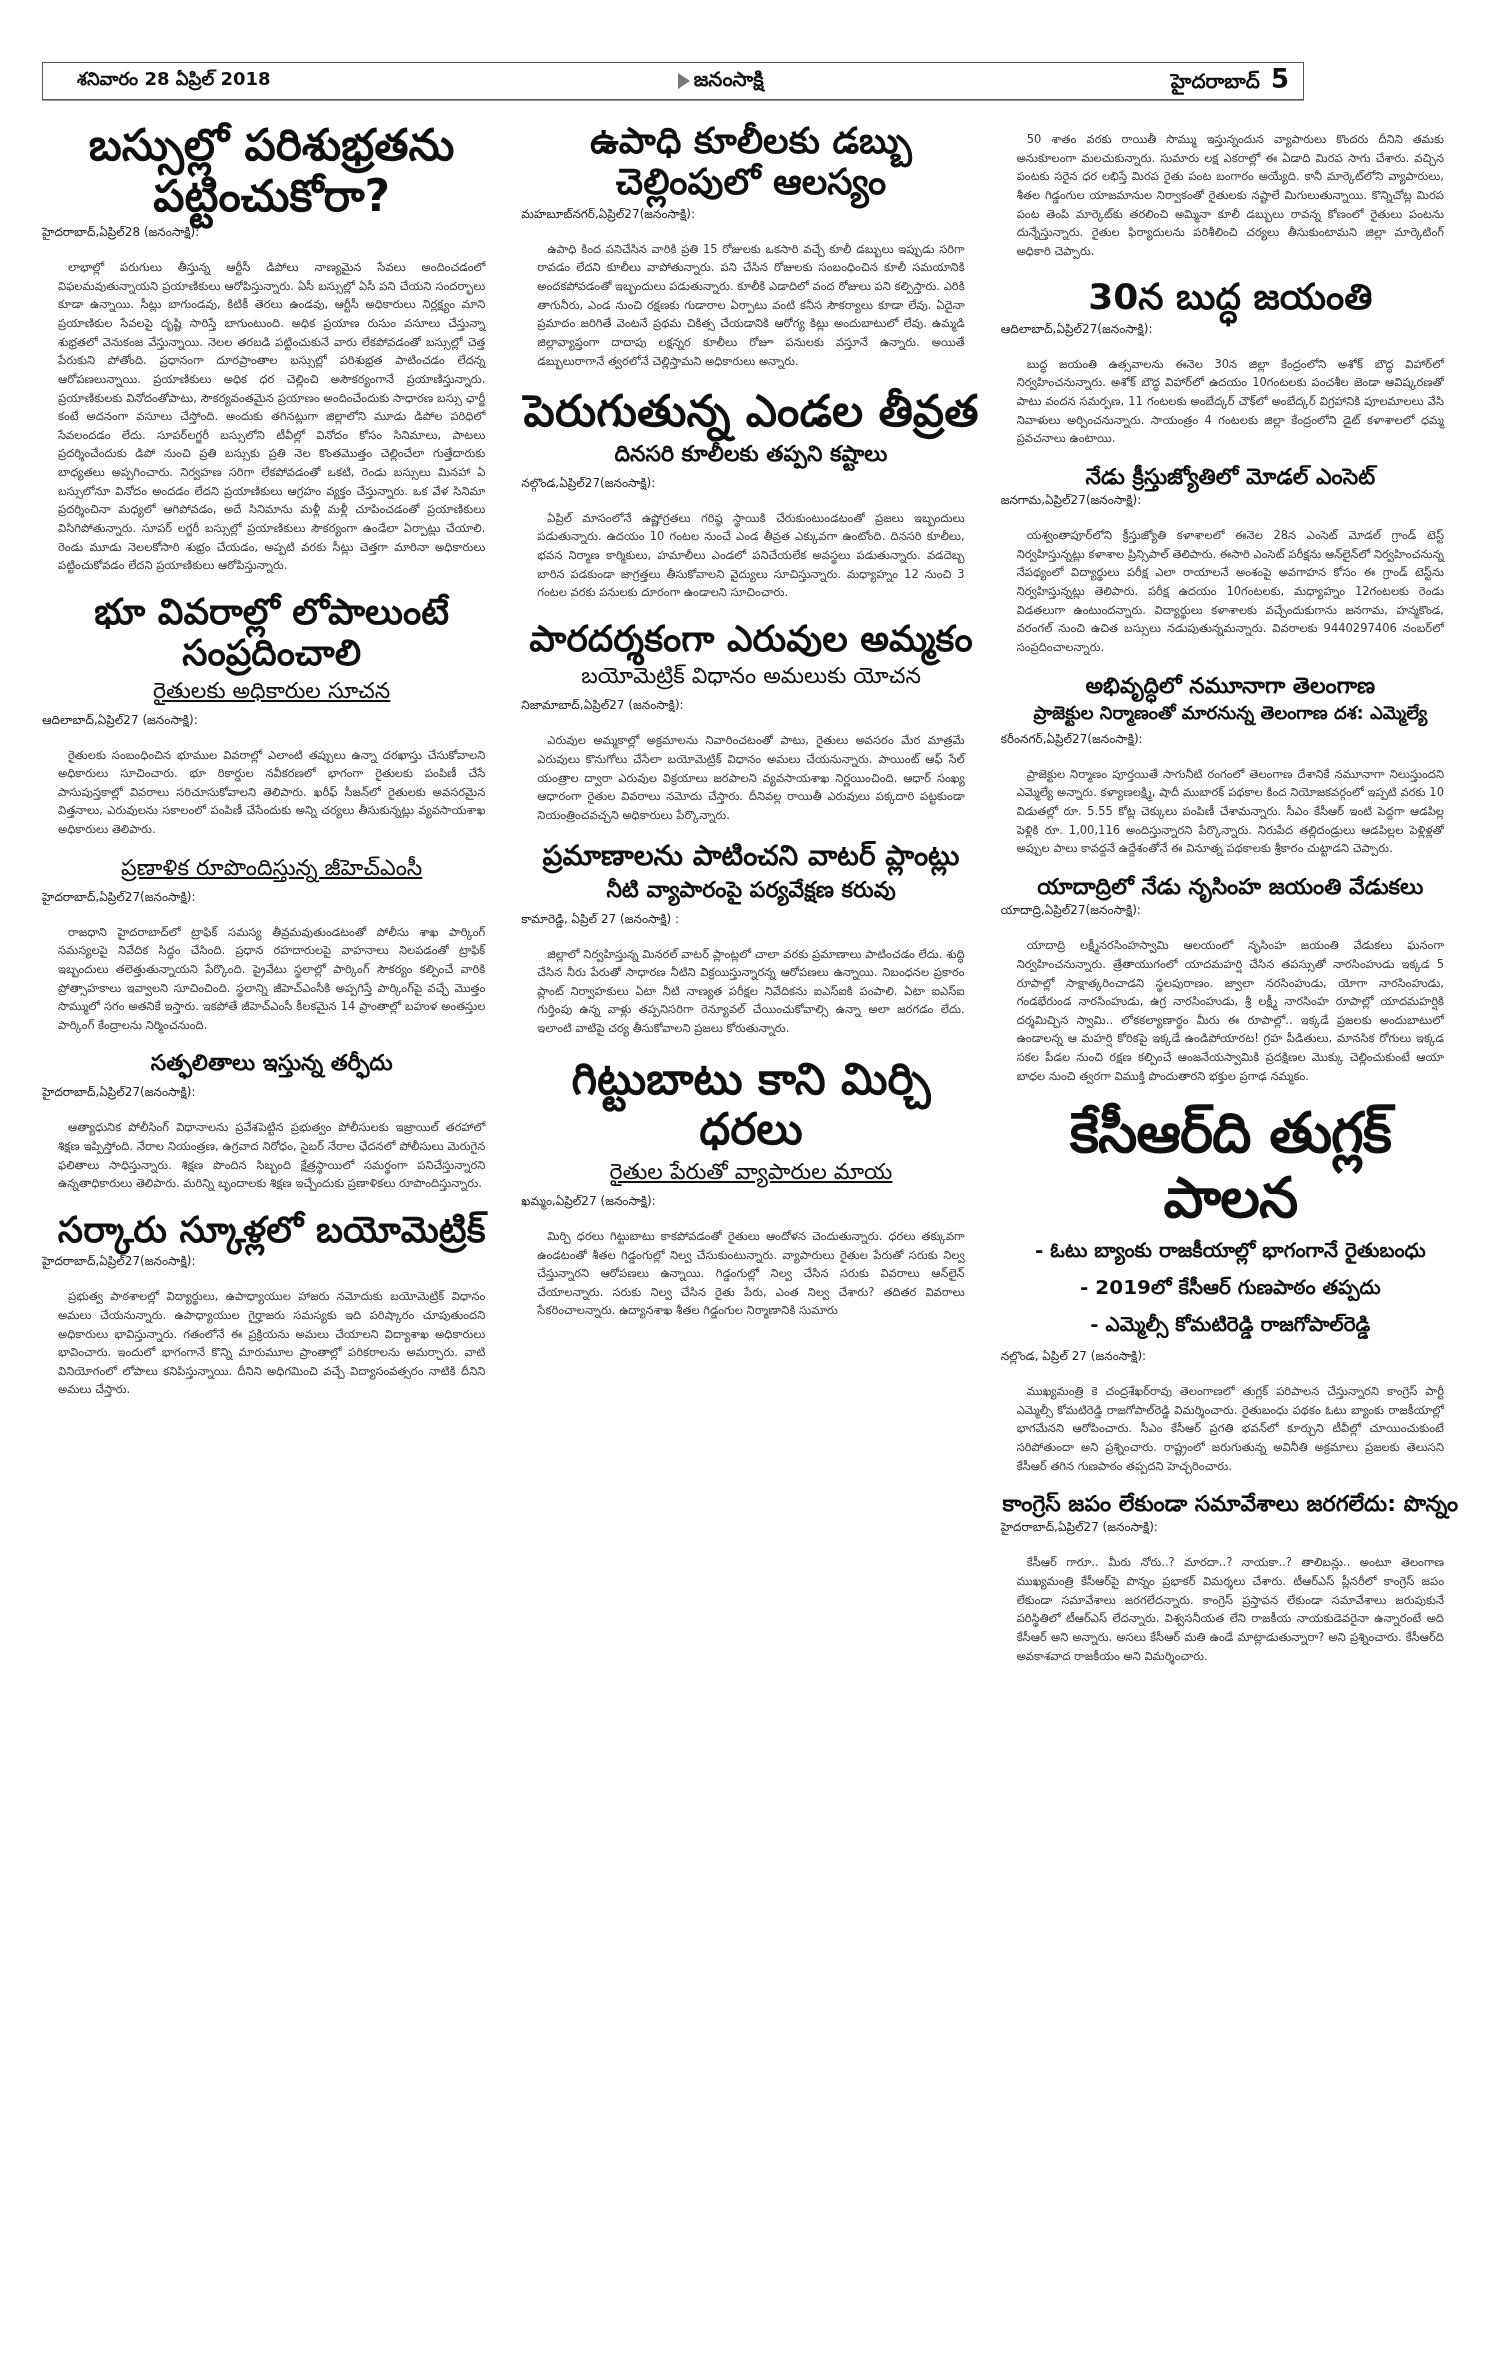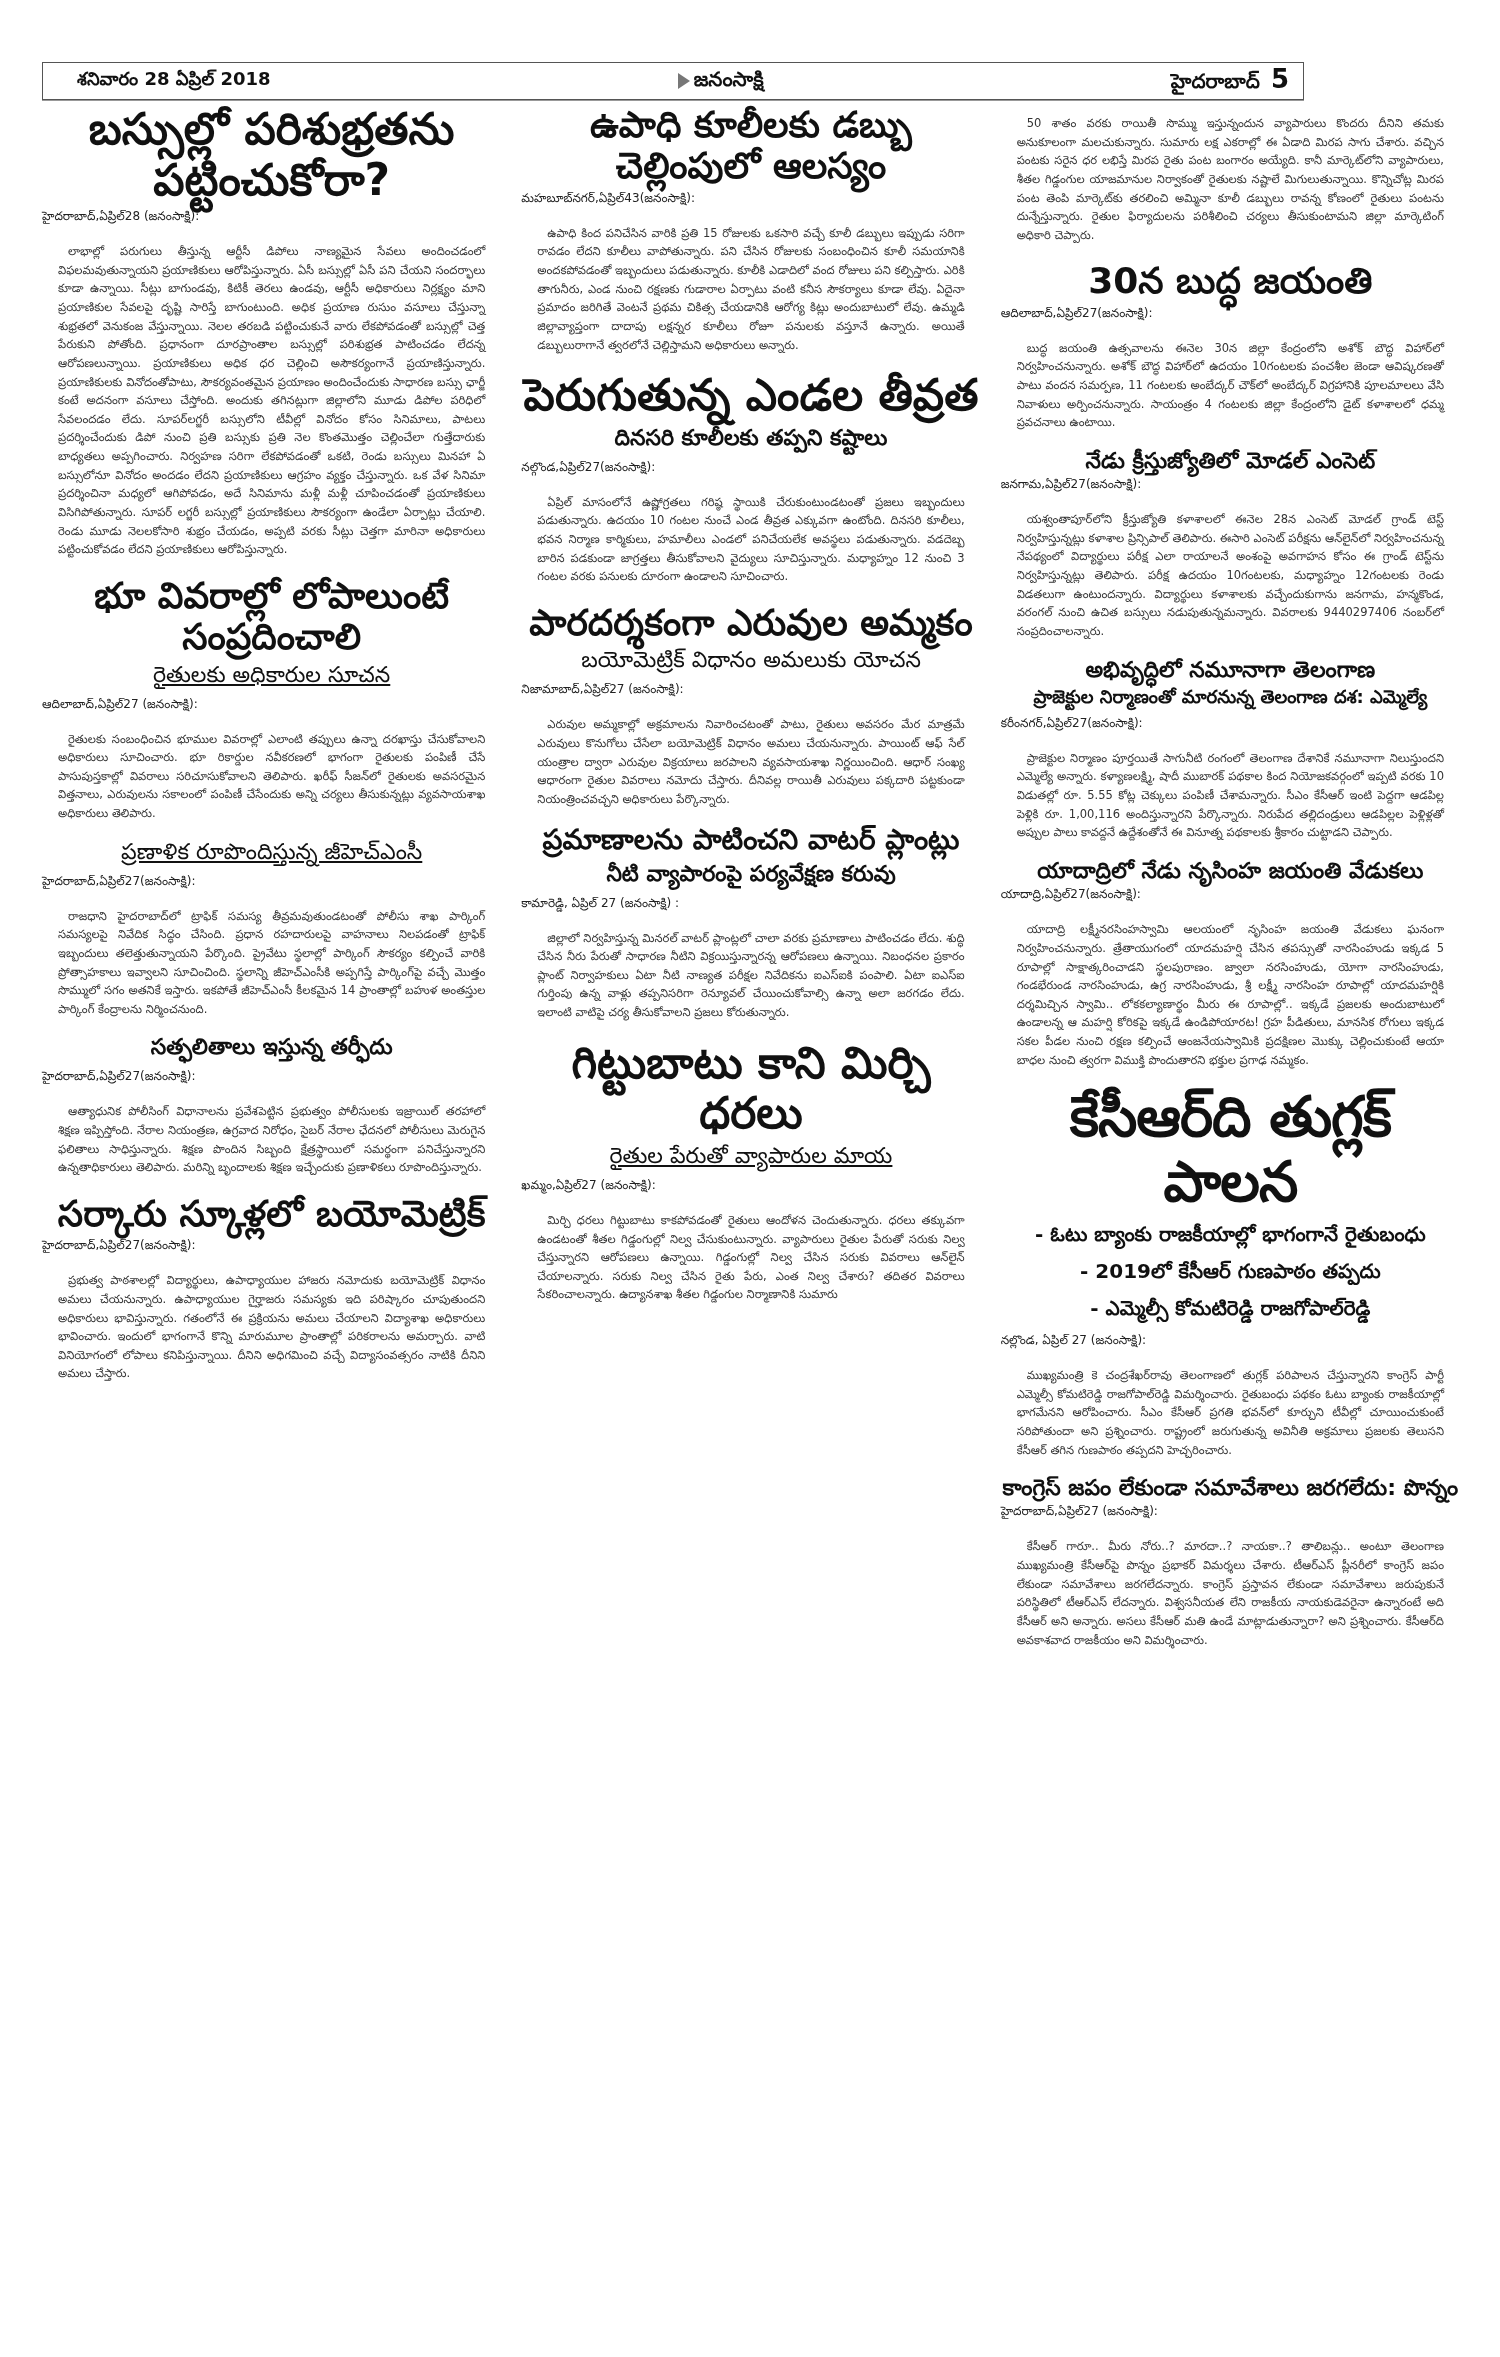--- a/index.html
+++ b/index.html
@@ -4,21 +4,21 @@
 <style>
   html,body{margin:0;padding:0;background:#fff;}
   body{width:1500px;height:2357px;position:relative;font-family:"DejaVu Sans",sans-serif;color:#111;overflow:hidden;}
   .page{position:absolute;left:42px;top:62px;width:1262px;}
   .masthead{height:36px;border:1px solid #555;box-shadow:0 1px 0 #999;display:flex;align-items:center;justify-content:space-between;padding:0 14px 0 34px;}
   .mh-date{font-size:18px;font-weight:bold;}
   .mh-logo{font-size:20px;font-weight:bold;display:flex;align-items:center;gap:4px;}
   .mh-logo .tri{width:0;height:0;border-left:12px solid #777;border-top:8px solid transparent;border-bottom:8px solid transparent;}
   .mh-right{font-size:20px;font-weight:bold;}
   .mh-right .pg{font-size:26px;margin-left:4px;}
-  .cols{position:absolute;top:36px;left:0;width:1418px;display:flex;gap:20px;}
+  .cols{position:absolute;top:52px;left:0;width:1418px;display:flex;gap:20px;}
   .col{width:460px;}
   .story{margin-bottom:10px;}
   .hl{font-weight:bold;text-align:center;line-height:1.15;margin:6px 0 4px;}
   .hl.xl{font-size:44px;}
   .hl.lg{font-size:36px;}
   .hl.md{font-size:28px;}
   .hl.sm{font-size:22px;}
   .hl.black{font-size:56px;font-weight:900;letter-spacing:-1px;}
   .sub{font-size:22px;text-align:center;margin:2px 0 4px;}
   .sub.ul{text-decoration:underline;}
@@ -81,21 +81,21 @@
         <div class="dateline">హైదరాబాద్,ఏప్రిల్27(జనంసాక్షి):</div>
         <div class="body">
             <p>ప్రభుత్వ పాఠశాలల్లో విద్యార్థులు, ఉపాధ్యాయుల హాజరు నమోదుకు బయోమెట్రిక్ విధానం అమలు చేయనున్నారు. ఉపాధ్యాయుల గైర్హాజరు సమస్యకు ఇది పరిష్కారం చూపుతుందని అధికారులు భావిస్తున్నారు. గతంలోనే ఈ ప్రక్రియను అమలు చేయాలని విద్యాశాఖ అధికారులు భావించారు. ఇందులో భాగంగానే కొన్ని మారుమూల ప్రాంతాల్లో పరికరాలను అమర్చారు. వాటి వినియోగంలో లోపాలు కనిపిస్తున్నాయి. దీనిని అధిగమించి వచ్చే విద్యాసంవత్సరం నాటికి దీనిని అమలు చేస్తారు.</p>
           </div>
       </div>
     </div>
 
     <div class="col">
       <div class="story">
         <div class="hl lg">ఉపాధి కూలీలకు డబ్బు చెల్లింపులో ఆలస్యం</div>
-        <div class="dateline">మహబూబ్‌నగర్,ఏప్రిల్43(జనంసాక్షి):</div>
+        <div class="dateline">మహబూబ్‌నగర్,ఏప్రిల్27(జనంసాక్షి):</div>
         <div class="body">
             <p>ఉపాధి కింద పనిచేసిన వారికి ప్రతి 15 రోజులకు ఒకసారి వచ్చే కూలీ డబ్బులు ఇప్పుడు సరిగా రావడం లేదని కూలీలు వాపోతున్నారు. పని చేసిన రోజులకు సంబంధించిన కూలీ సమయానికి అందకపోవడంతో ఇబ్బందులు పడుతున్నారు. కూలీకి ఎడాదిలో వంద రోజులు పని కల్పిస్తారు. ఎరికి తాగునీరు, ఎండ నుంచి రక్షణకు గుడారాల ఏర్పాటు వంటి కనీస సౌకర్యాలు కూడా లేవు. ఏదైనా ప్రమాదం జరిగితే వెంటనే ప్రథమ చికిత్స చేయడానికి ఆరోగ్య కిట్లు అందుబాటులో లేవు. ఉమ్మడి జిల్లావ్యాప్తంగా దాదాపు లక్షన్నర కూలీలు రోజూ పనులకు వస్తూనే ఉన్నారు. అయితే డబ్బులురాగానే త్వరలోనే చెల్లిస్తామని అధికారులు అన్నారు.</p>
           </div>
       </div>
       <div class="story">
         <div class="hl xl">పెరుగుతున్న ఎండల తీవ్రత</div>
         <div class="sub bold">దినసరి కూలీలకు తప్పని కష్టాలు</div>
         <div class="dateline">నల్గొండ,ఏప్రిల్27(జనంసాక్షి):</div>
         <div class="body">
             <p>ఏప్రిల్ మాసంలోనే ఉష్ణోగ్రతలు గరిష్ఠ స్థాయికి చేరుకుంటుండటంతో ప్రజలు ఇబ్బందులు పడుతున్నారు. ఉదయం 10 గంటల నుంచే ఎండ తీవ్రత ఎక్కువగా ఉంటోంది. దినసరి కూలీలు, భవన నిర్మాణ కార్మికులు, హమాలీలు ఎండలో పనిచేయలేక అవస్థలు పడుతున్నారు. వడదెబ్బ బారిన పడకుండా జాగ్రత్తలు తీసుకోవాలని వైద్యులు సూచిస్తున్నారు. మధ్యాహ్నం 12 నుంచి 3 గంటల వరకు పనులకు దూరంగా ఉండాలని సూచించారు.</p>

